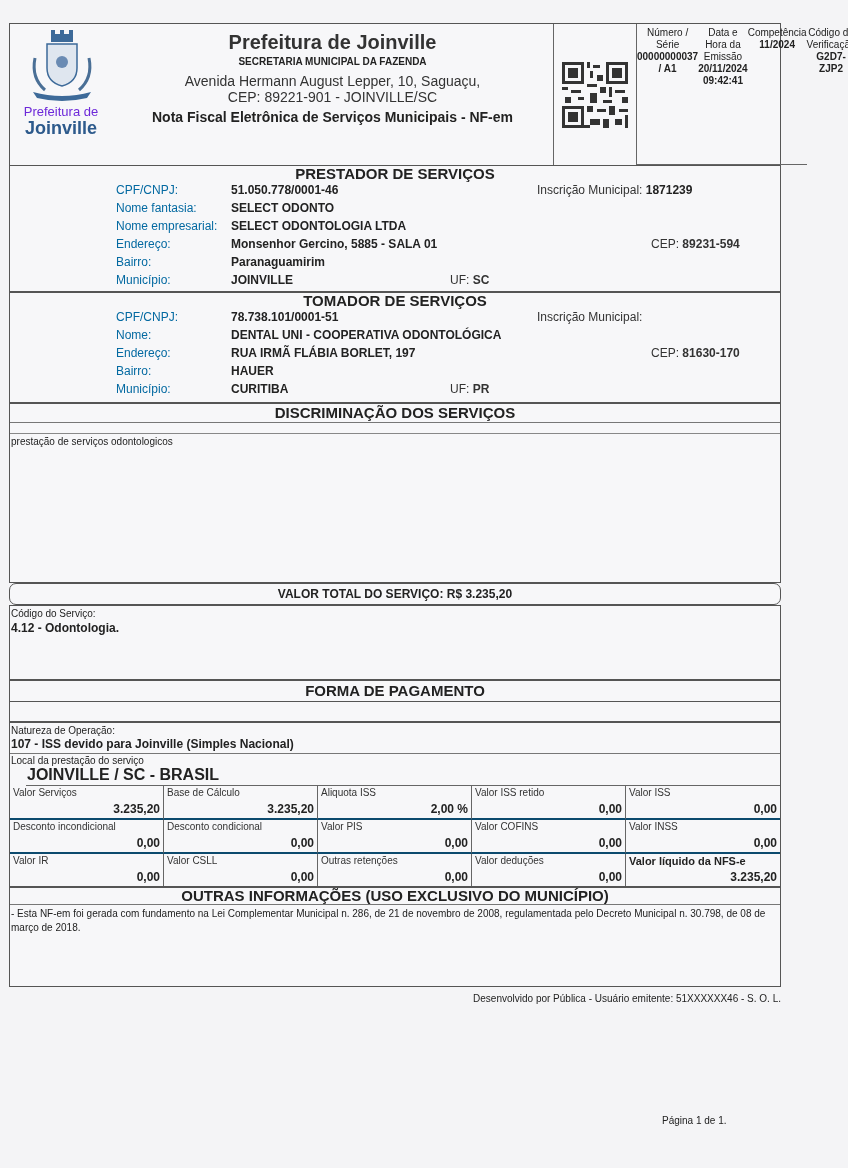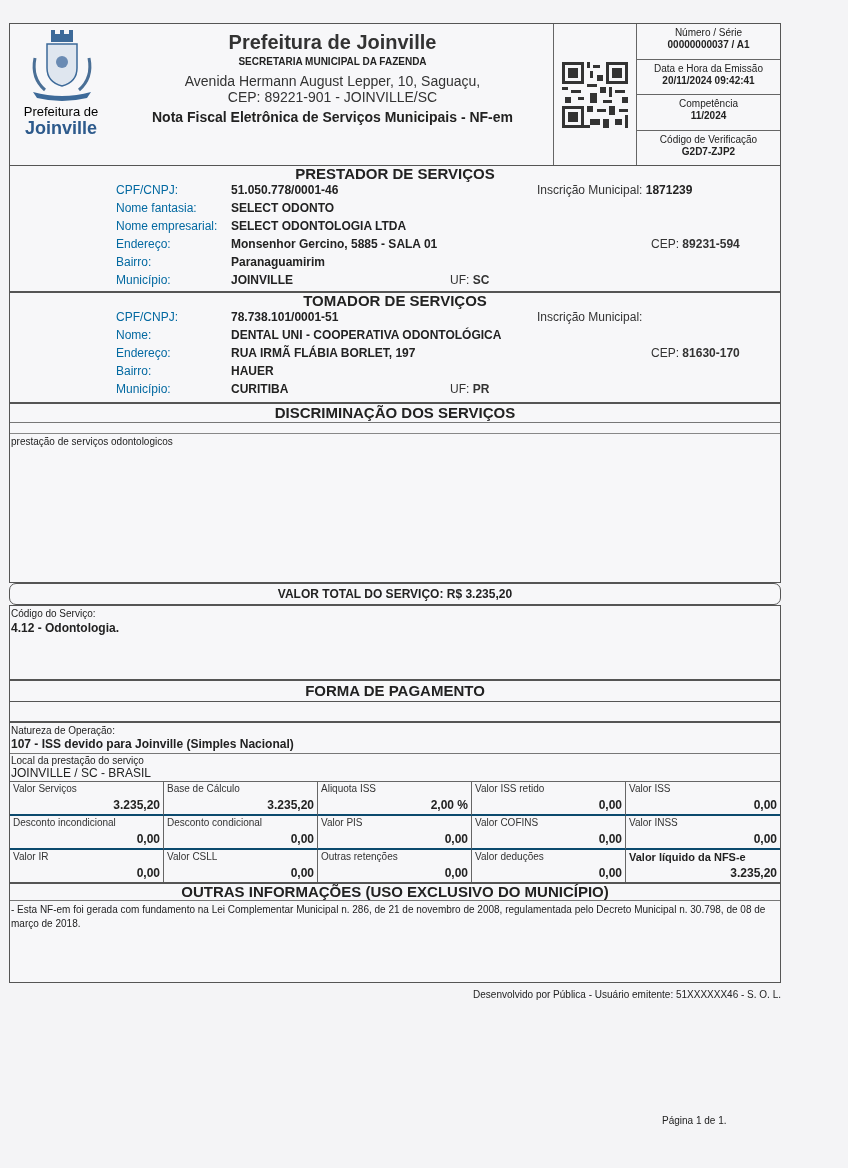--- a/index.html
+++ b/index.html
@@ -3,29 +3,29 @@
 <meta charset="utf-8">
 <style>
   html, body { margin:0; padding:0; }
   body { width:848px; height:1168px; background:#f4f4f6; position:relative; overflow:hidden; font-family:"Liberation Sans", sans-serif; color:#222; }
   .page { position:absolute; left:9px; top:23px; width:772px; }
   
   .hdr { display:flex; height:141px; border:1.5px solid #555; background:#f7f7f9; }
   .hdr-logo { width:102px; position:relative; }
   .hdr-center { flex:1; text-align:center; padding-top:7px; }
   .hdr-qr { width:82px; border-left:1px solid #666; display:flex; align-items:center; justify-content:center; }
-  .hdr-right { width:143px; border-left:1px solid #666; display:flex; flex-direction:column; }
+  .hdr-right { width:143px; border-left:1px solid #666; display:flex; flex-direction:row; }
   .hdr-right .cell { flex:1; border-bottom:1px solid #666; text-align:center; font-size:10px; line-height:12px; padding-top:3px; }
   .hdr-right .cell:last-child { border-bottom:none; }
   .hdr-right .v { font-weight:bold; }
   .t1 { font-size:20px; font-weight:bold; color:#333; }
   .t2 { font-size:10px; font-weight:bold; margin-top:2px; }
   .t3 { font-size:14px; margin-top:6px; line-height:16px; color:#333; }
   .t4 { font-size:14px; font-weight:bold; margin-top:4px; }
-  .logo-text1 { position:absolute; left:0; width:100%; top:80px; text-align:center; color:#000000; font-size:13px; }
+  .logo-text1 { position:absolute; left:0; width:100%; top:80px; text-align:center; color:#6d28d9; font-size:13px; }
   .logo-text2 { position:absolute; left:0; width:100%; top:94px; text-align:center; color:#2d5a8c; font-size:18px; font-weight:bold; }
   
   .sec-title { text-align:center; font-weight:bold; font-size:15px; height:14px; line-height:14px; }
   .sec { border:1.5px solid #555; border-top:none; background:#f7f7f9; }
   .row { position:relative; height:18px; font-size:12px; line-height:18px; }
   .lbl { position:absolute; left:106px; color:#0369a1; }
   .val { position:absolute; left:221px; font-weight:bold; }
   .ins { position:absolute; left:527px; color:#333; }
   .ins b { color:#222; }
   .cep { position:absolute; left:641px; color:#333; }
@@ -199,21 +199,21 @@
 
   <div class="sec" style="border-top:1.5px solid #555; height:40px;">
     <div class="sec-title" style="height:20px;line-height:20px;border-bottom:1.5px solid #555;">FORMA DE PAGAMENTO</div>
     <div class="sm" style="height:18px;"></div>
   </div>
 
   <div class="sec" style="border-top:1.5px solid #555;">
     <div class="sm" style="padding:2px 0 0 1px;">Natureza de Operação:</div>
     <div style="font-weight:bold;font-size:12px;padding:1px 0 2px 1px;border-bottom:1px solid #777;">107 - ISS devido para Joinville (Simples Nacional)</div>
     <div class="sm" style="padding:1px 0 0 1px;">Local da prestação do serviço</div>
-    <div style="font-weight:normal;font-size:12px;padding:0 0 1px 1px;border-bottom:1px solid #666;">JOINVILLE / SC - BRASIL</div>
+    <div style="font-weight:bold;font-size:16px;padding:0 0 1px 1px;border-bottom:1px solid #666;margin-left:16px;">JOINVILLE / SC - BRASIL</div>
 
     <div class="grid" id="valores-grid">
         <div class="gcell">
           <span class="gl">Valor Serviços</span>
           <span class="gv">3.235,20</span>
         </div>
         <div class="gcell">
           <span class="gl">Base de Cálculo</span>
           <span class="gv">3.235,20</span>
         </div>

